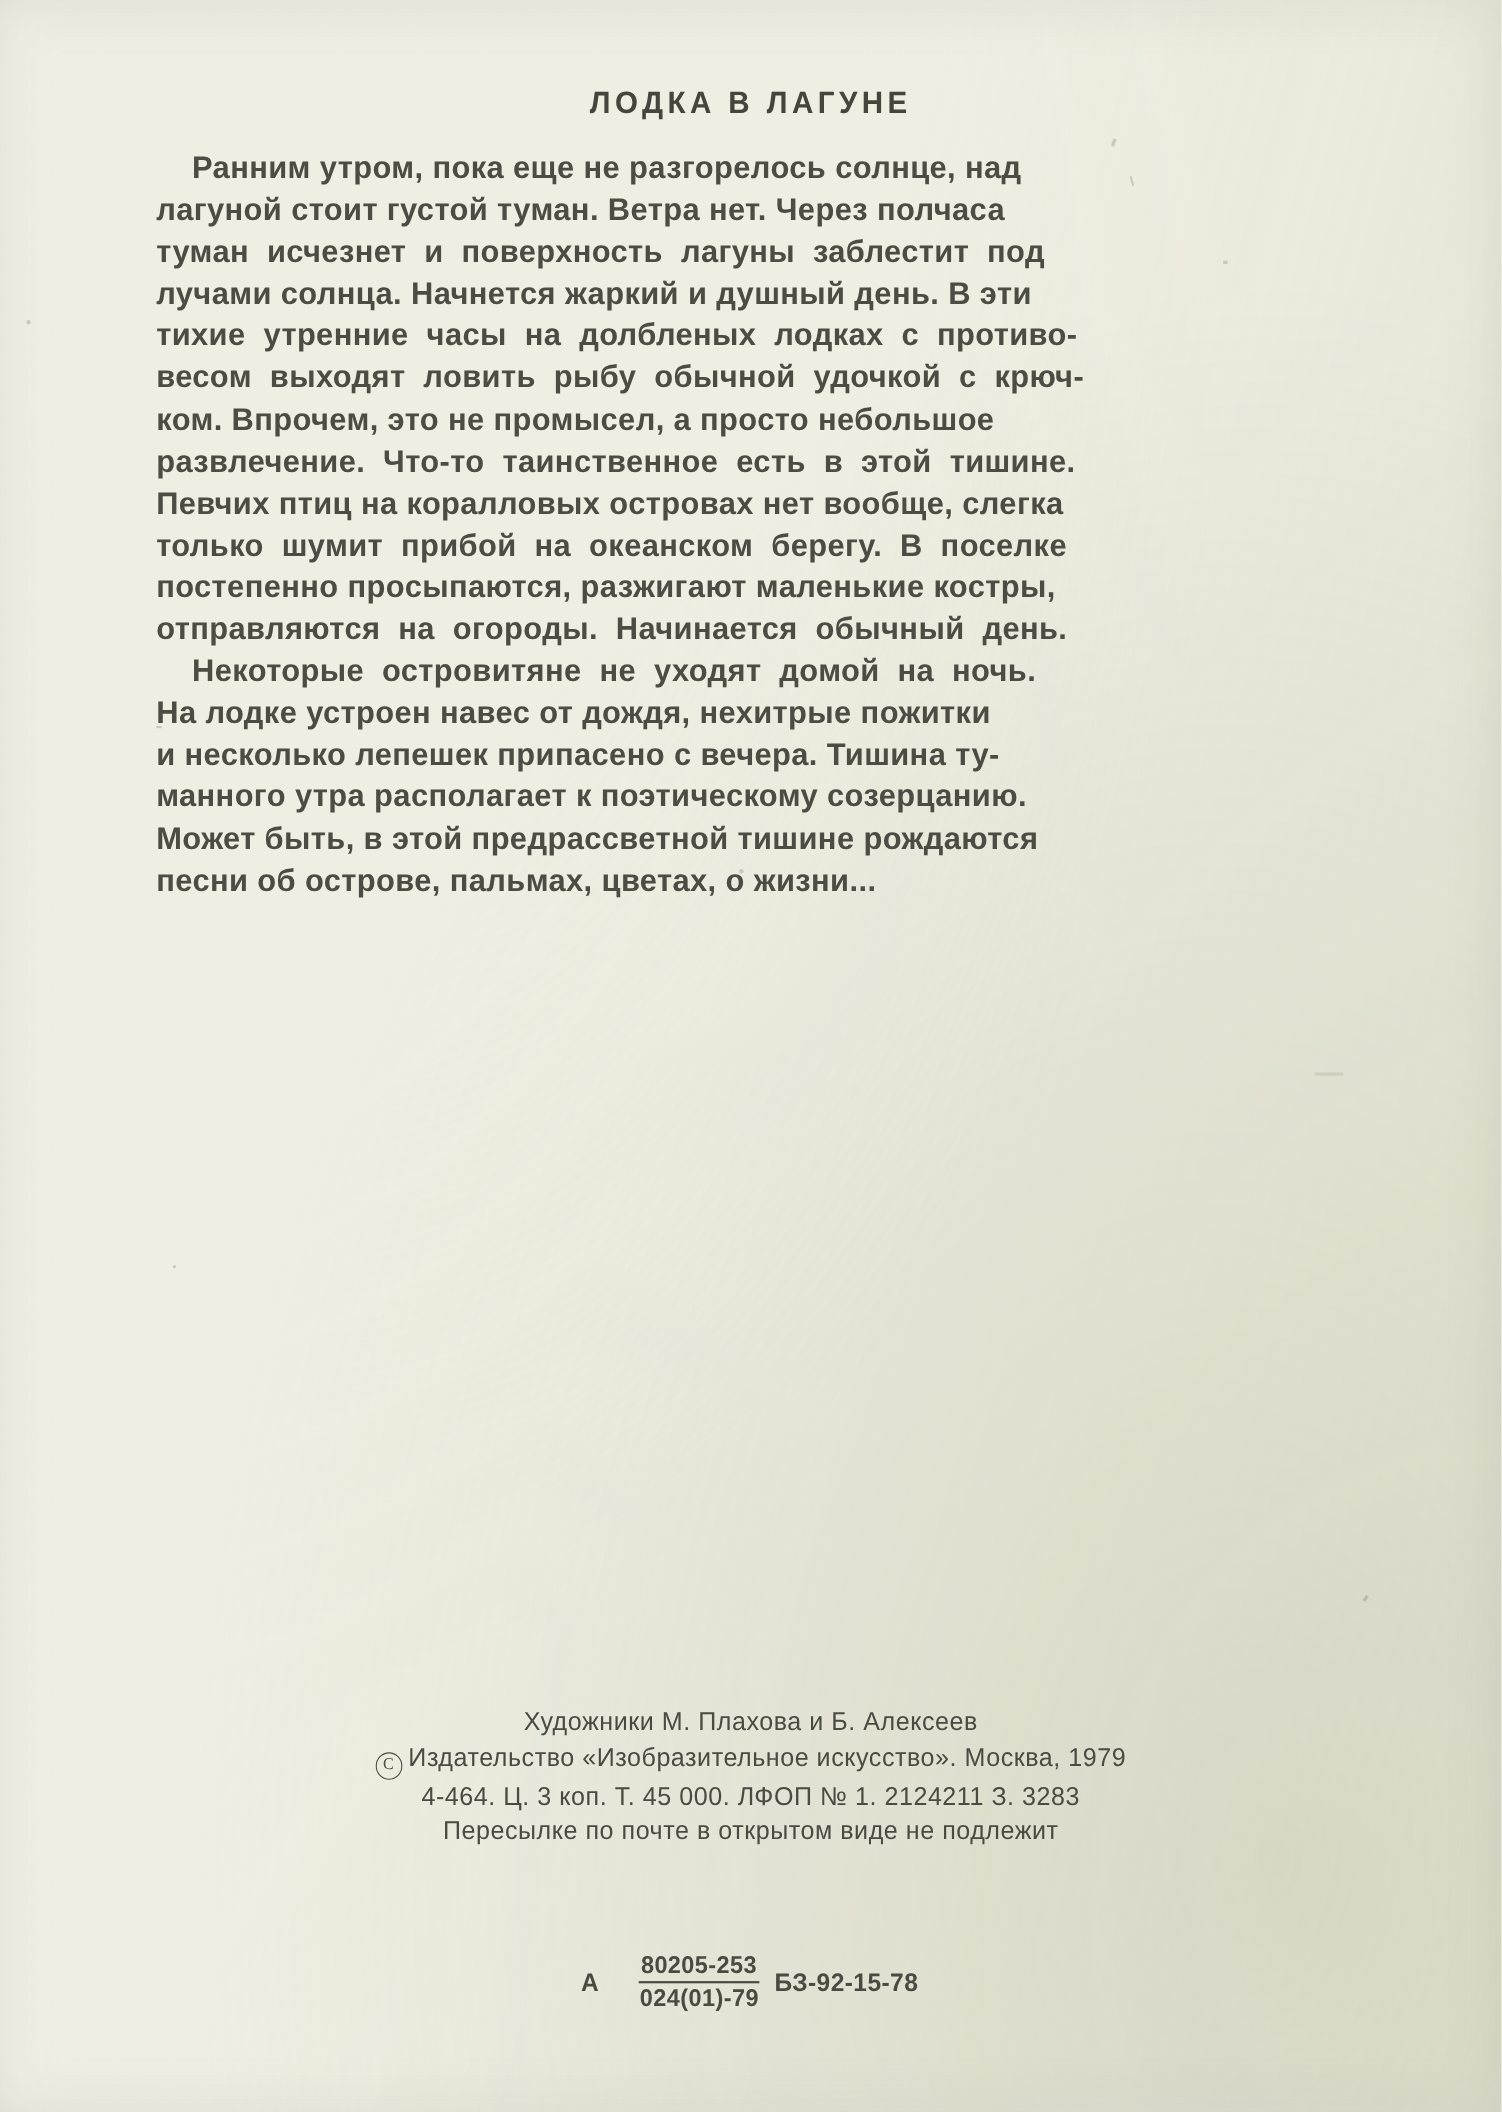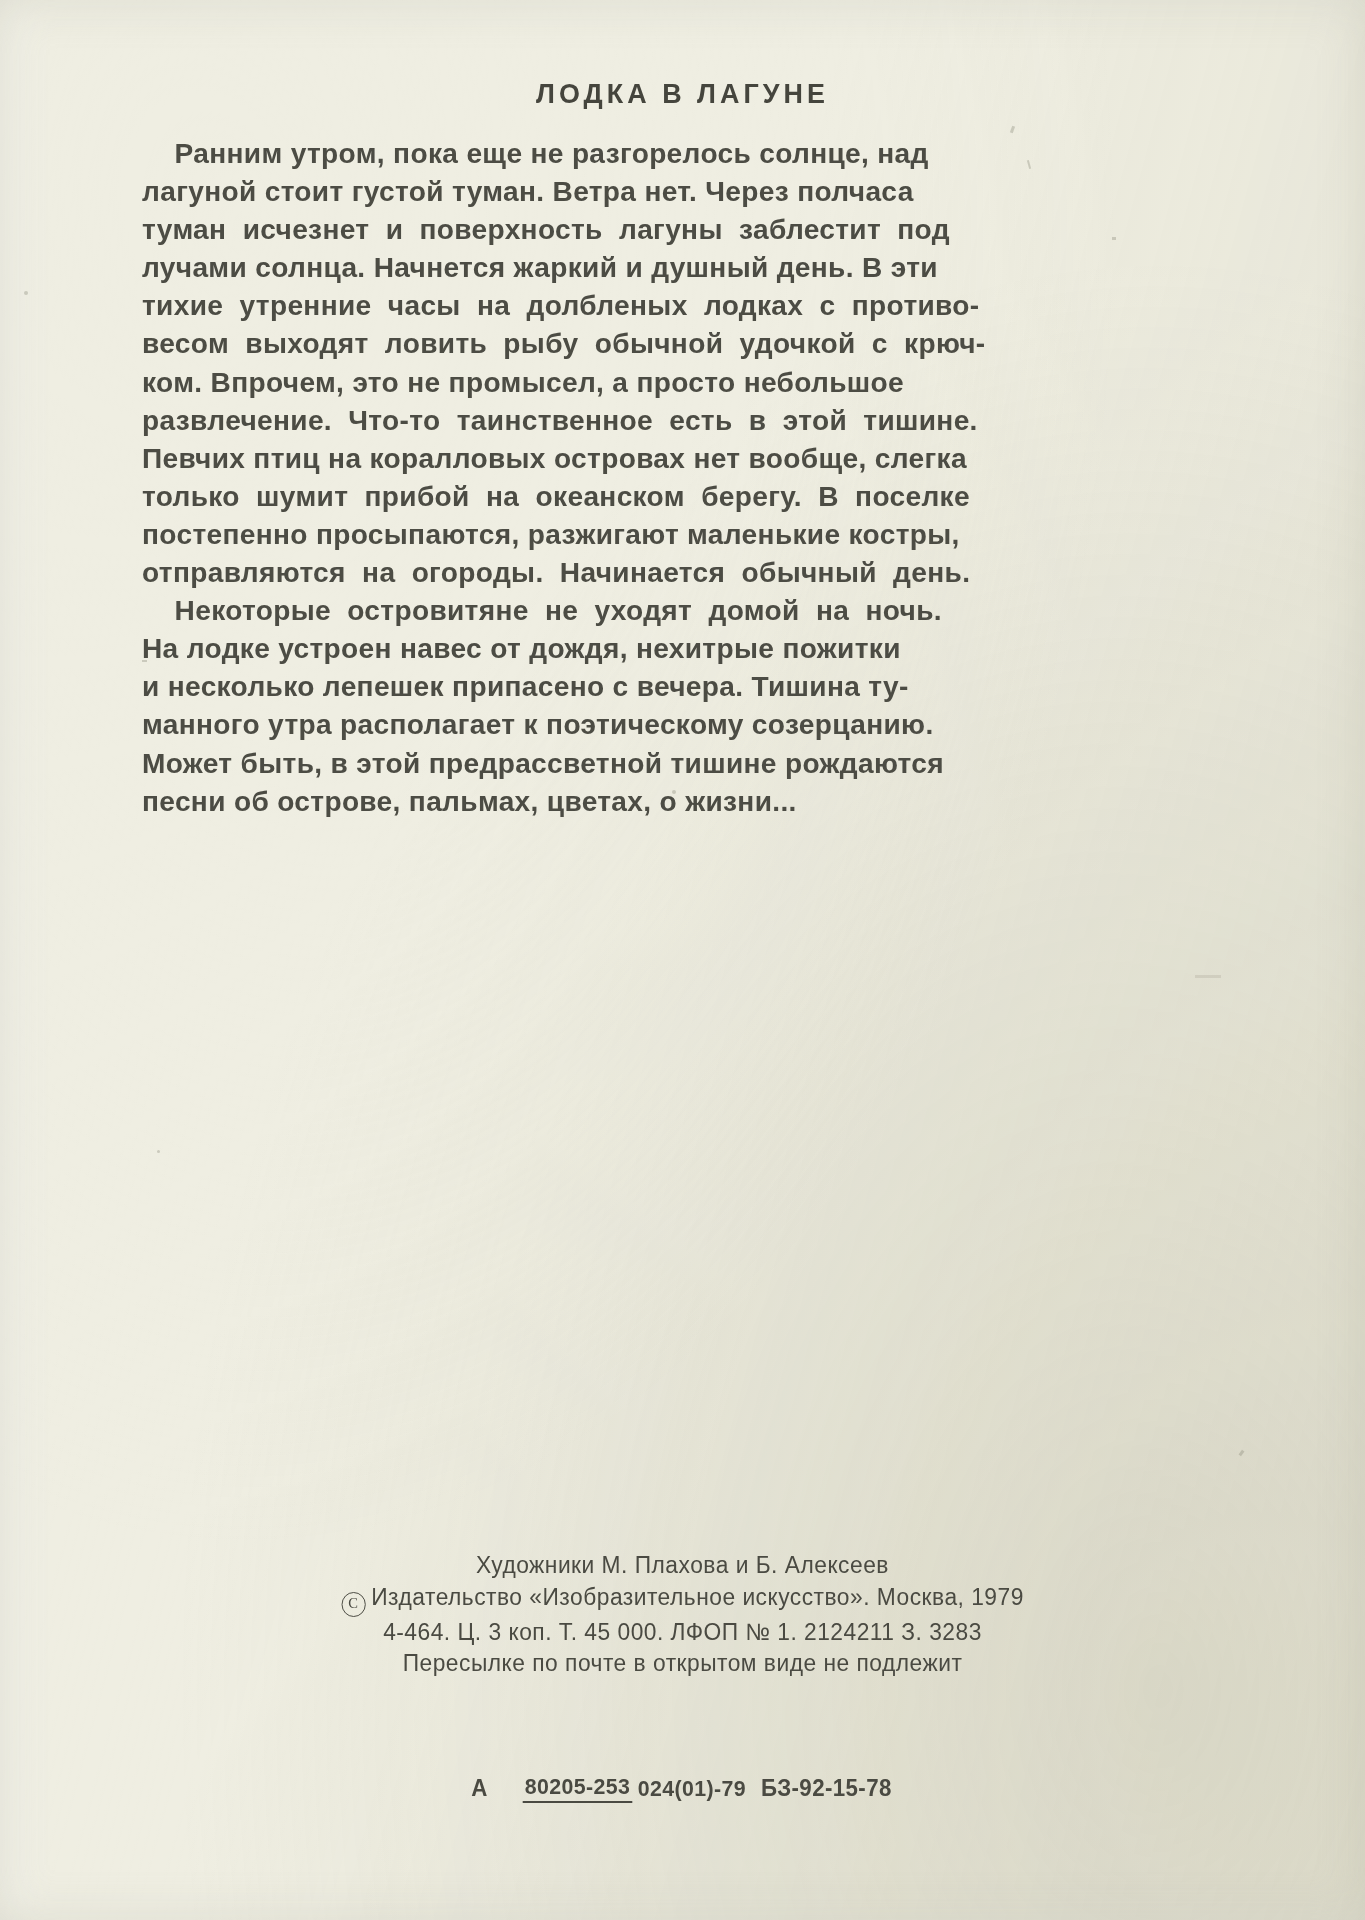--- a/index.html
+++ b/index.html
@@ -127,21 +127,21 @@
     color: #4a4a42;
   }
   .code-prefix, .code-suffix {
     font-size: 23px;
     letter-spacing: 0.4px;
     font-weight: bold;
     transform: scaleX(0.97);
   }
   .code-fraction {
     display: inline-flex;
-    flex-direction: row;
+    flex-direction: column;
     align-items: center;
     line-height: 1;
     margin-left: 24px;
   }
   .code-num, .code-den {
     font-size: 22px;
     letter-spacing: 0.4px;
     font-weight: bold;
     padding: 2px 2px;
     transform: scaleX(0.97);

